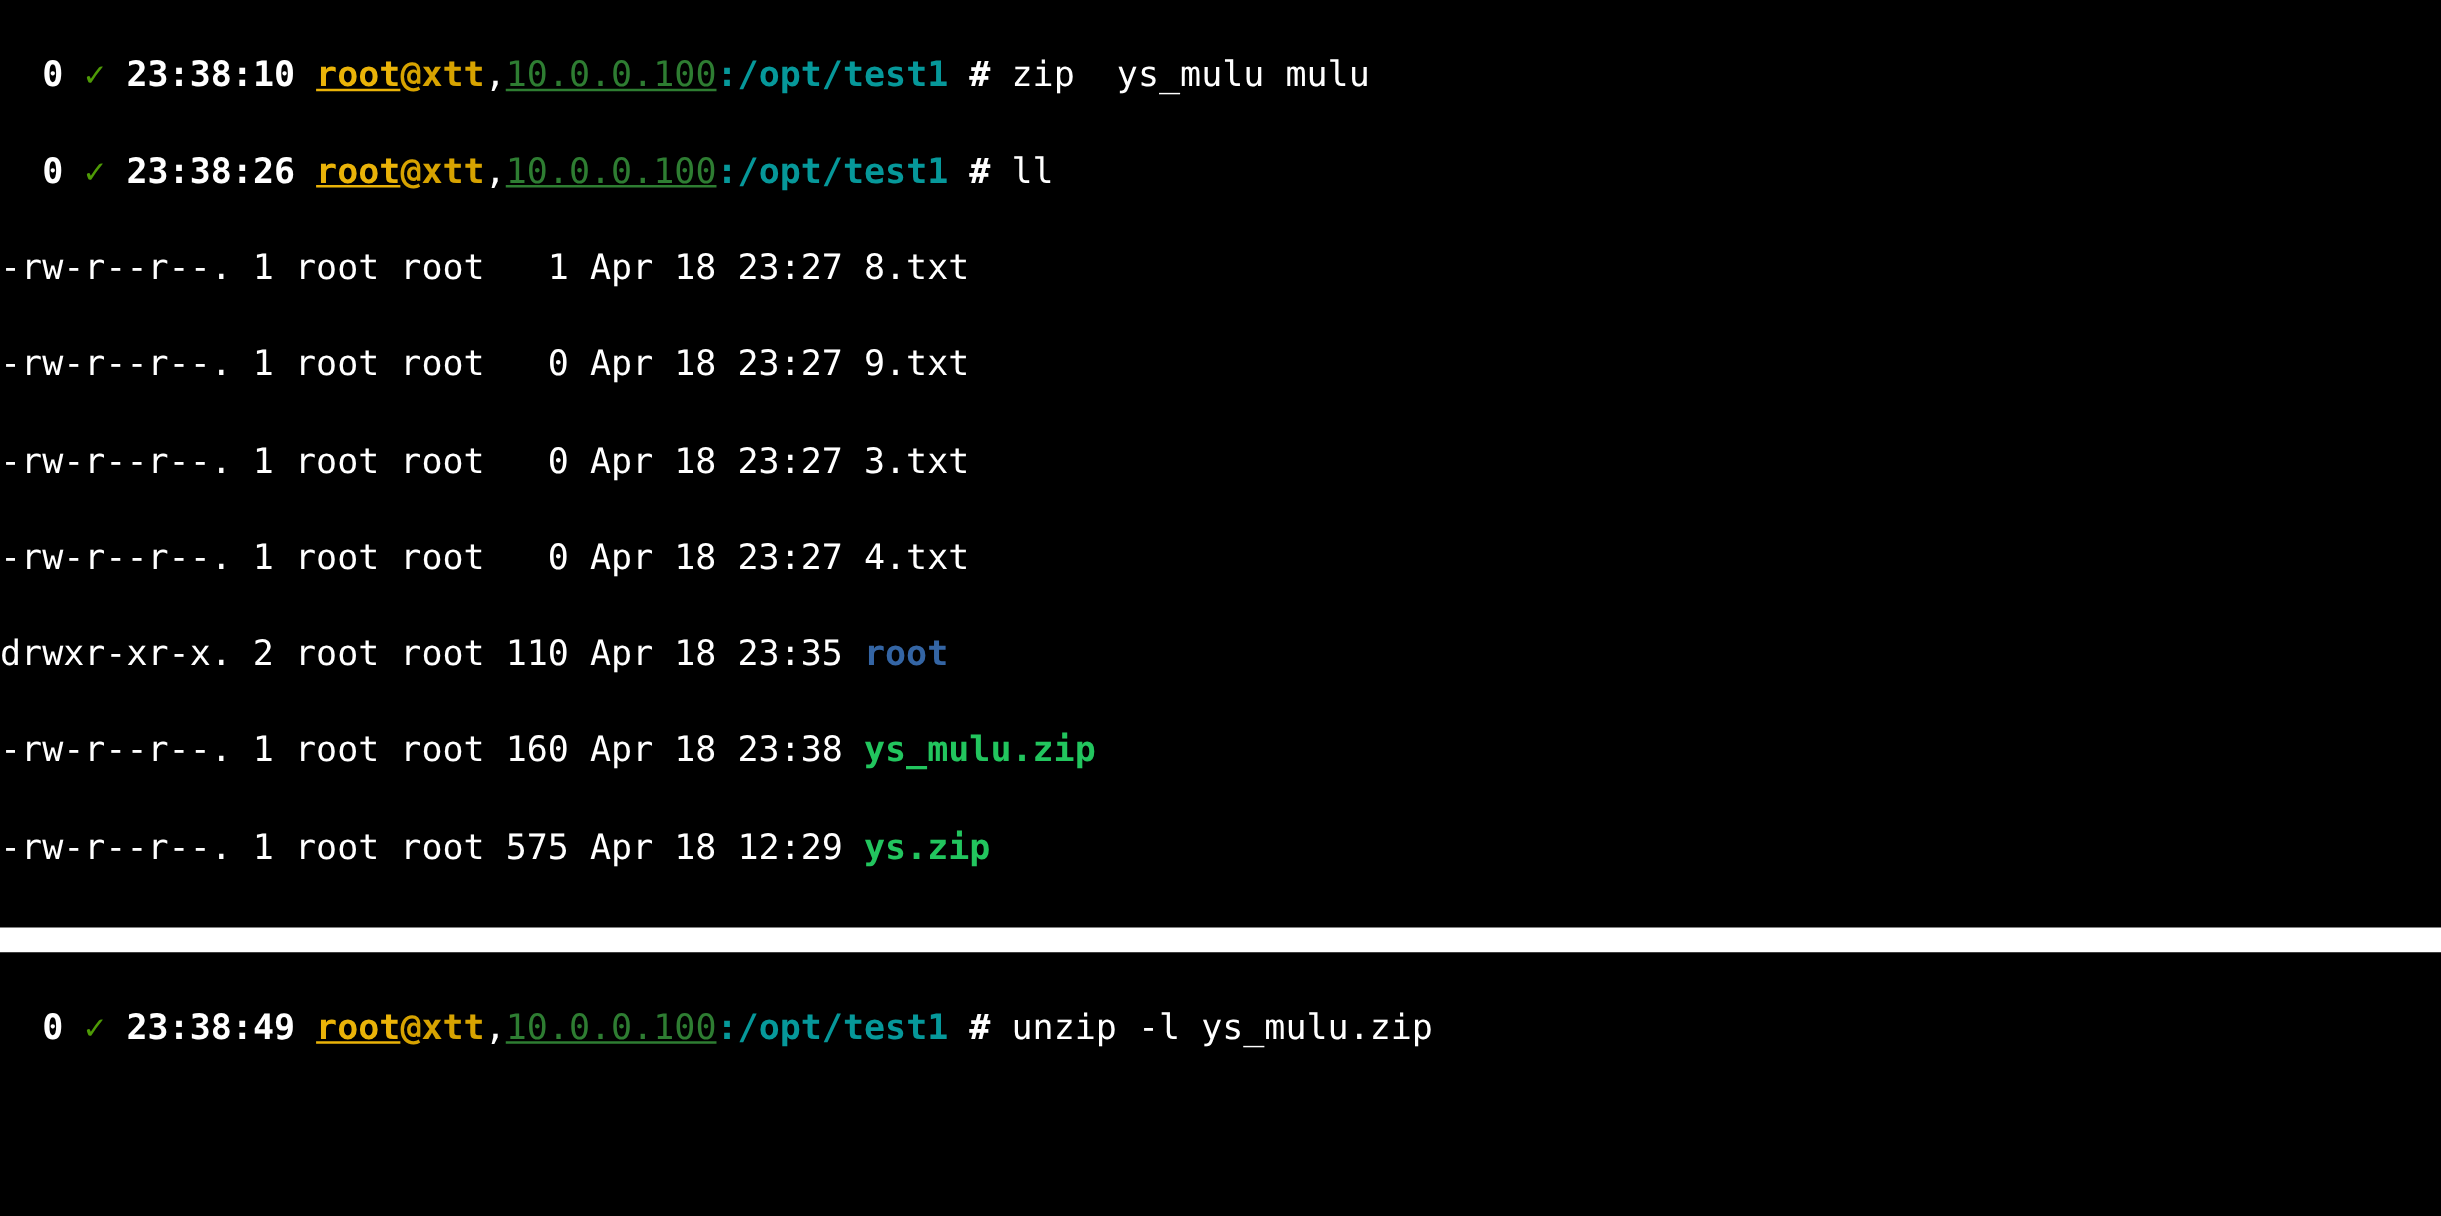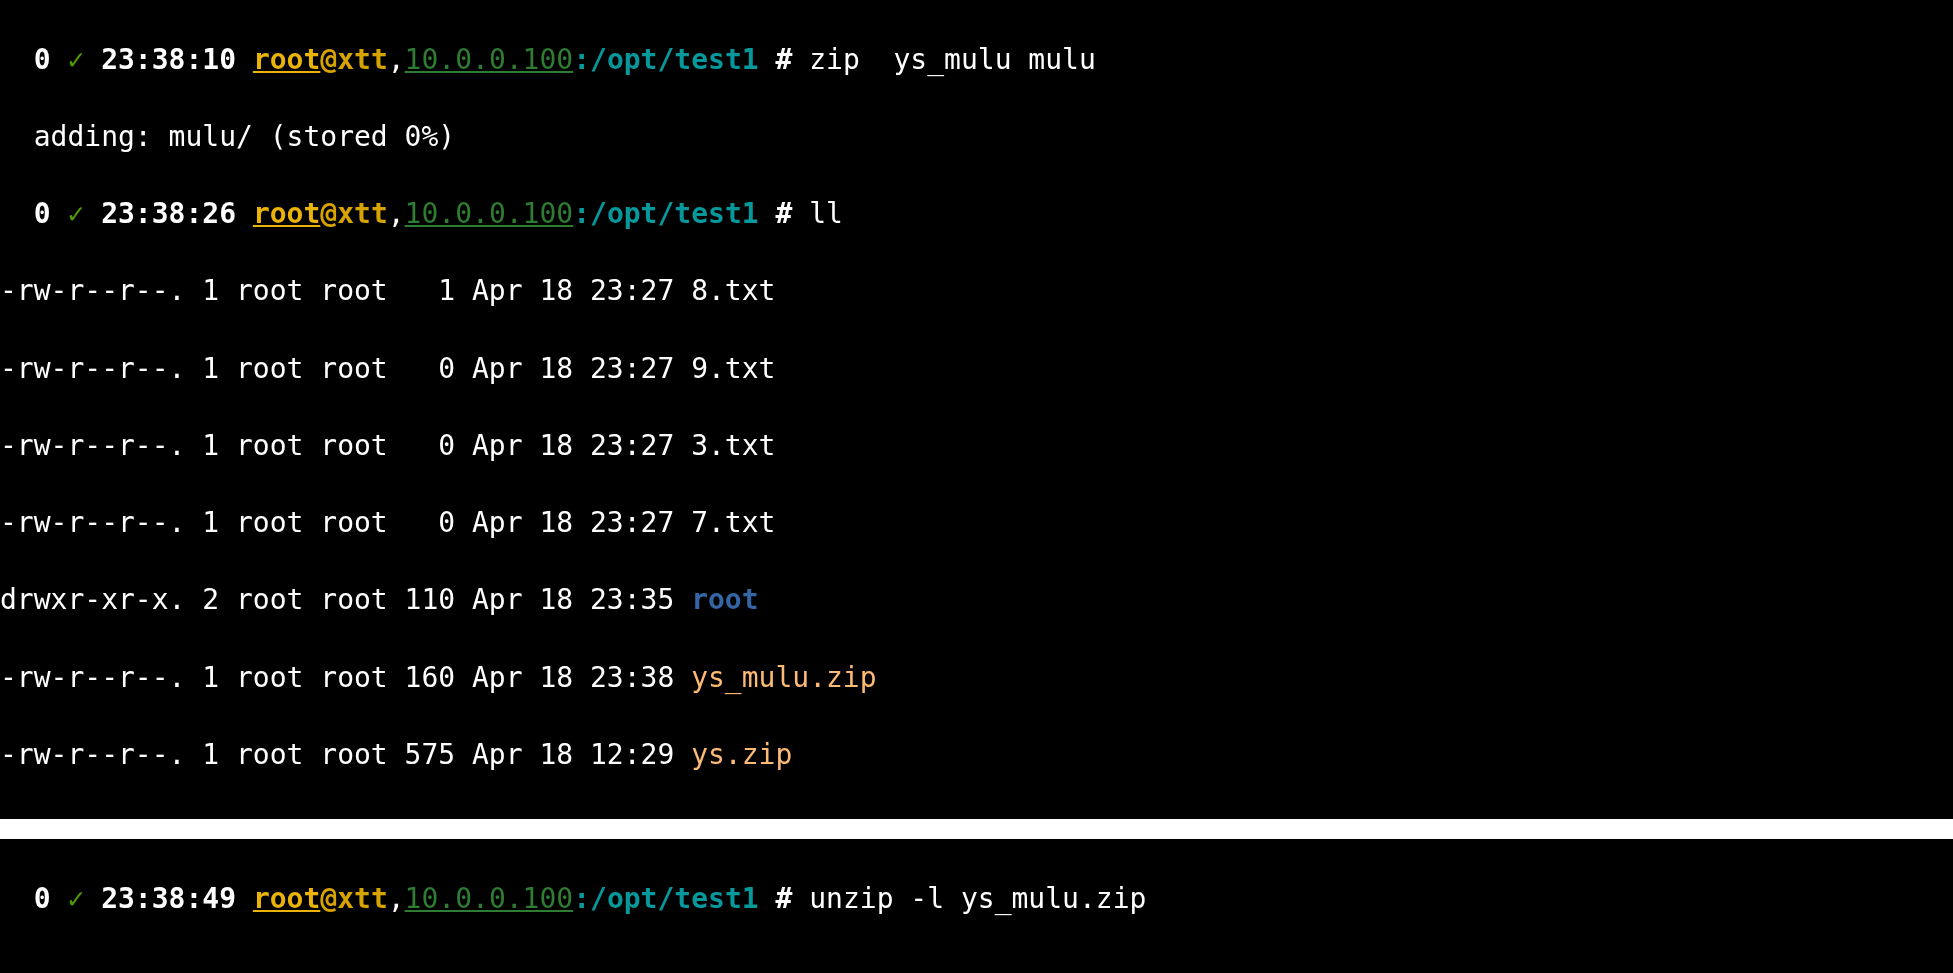--- a/index.html
+++ b/index.html
@@ -23,33 +23,32 @@
   }
   
   .white  { color: #ffffff; }
   .bold   { font-weight: 700; }
   .green  { color: #4e9a06; }
   .magenta{ color: #eab308; font-weight: 700; text-decoration: underline; }
   .orange { color: #d7a300; font-weight: 700; }
   .ip     { color: #2e7d32; text-decoration: underline; }
   .cyan   { color: #06989a; font-weight: 700; }
   .dir    { color: #3465a4; font-weight: 700; }
-  .zip    { color: #fdba74; font-weight: 400; }
+  .zip    { color: #22c55e; font-weight: 700; }
 </style>
 </head>
 <body>
 
 <div class="terminal">
 <div><span class="white bold">  </span><span class="white bold">0</span><span> </span><span class="green">✓</span><span> </span><span class="white bold">23:38:10</span><span> </span><span class="magenta">root</span><span class="orange">@</span><span class="orange">xtt</span><span class="white">,</span><span class="ip">10.0.0.100</span><span class="cyan">:</span><span class="cyan">/opt/test1</span><span class="white bold"> # </span><span class="white">zip  ys_mulu mulu</span></div>
-<div class="white">  adding: mulu/ (stored 0%)</div>
 <div><span class="white bold">  </span><span class="white bold">0</span><span> </span><span class="green">✓</span><span> </span><span class="white bold">23:38:26</span><span> </span><span class="magenta">root</span><span class="orange">@</span><span class="orange">xtt</span><span class="white">,</span><span class="ip">10.0.0.100</span><span class="cyan">:</span><span class="cyan">/opt/test1</span><span class="white bold"> # </span><span class="white">ll</span></div>
 <div><span class="white">-rw-r--r--. 1 root root   1 Apr 18 23:27 </span><span class="white">8.txt</span></div>
 <div><span class="white">-rw-r--r--. 1 root root   0 Apr 18 23:27 </span><span class="white">9.txt</span></div>
 <div><span class="white">-rw-r--r--. 1 root root   0 Apr 18 23:27 </span><span class="white">3.txt</span></div>
-<div><span class="white">-rw-r--r--. 1 root root   0 Apr 18 23:27 </span><span class="white">7.txt</span></div>
+<div><span class="white">-rw-r--r--. 1 root root   0 Apr 18 23:27 </span><span class="white">4.txt</span></div>
 <div><span class="white">drwxr-xr-x. 2 root root 110 Apr 18 23:35 </span><span class="dir">root</span></div>
 <div><span class="white">-rw-r--r--. 1 root root 160 Apr 18 23:38 </span><span class="zip">ys_mulu.zip</span></div>
 <div><span class="white">-rw-r--r--. 1 root root 575 Apr 18 12:29 </span><span class="zip">ys.zip</span></div>
 </div>
 
 <div class="sep"></div>
 
 <div class="terminal">
 <div><span class="white bold">  </span><span class="white bold">0</span><span> </span><span class="green">✓</span><span> </span><span class="white bold">23:38:49</span><span> </span><span class="magenta">root</span><span class="orange">@</span><span class="orange">xtt</span><span class="white">,</span><span class="ip">10.0.0.100</span><span class="cyan">:</span><span class="cyan">/opt/test1</span><span class="white bold"> # </span><span class="white">unzip -l ys_mulu.zip</span></div>
 

